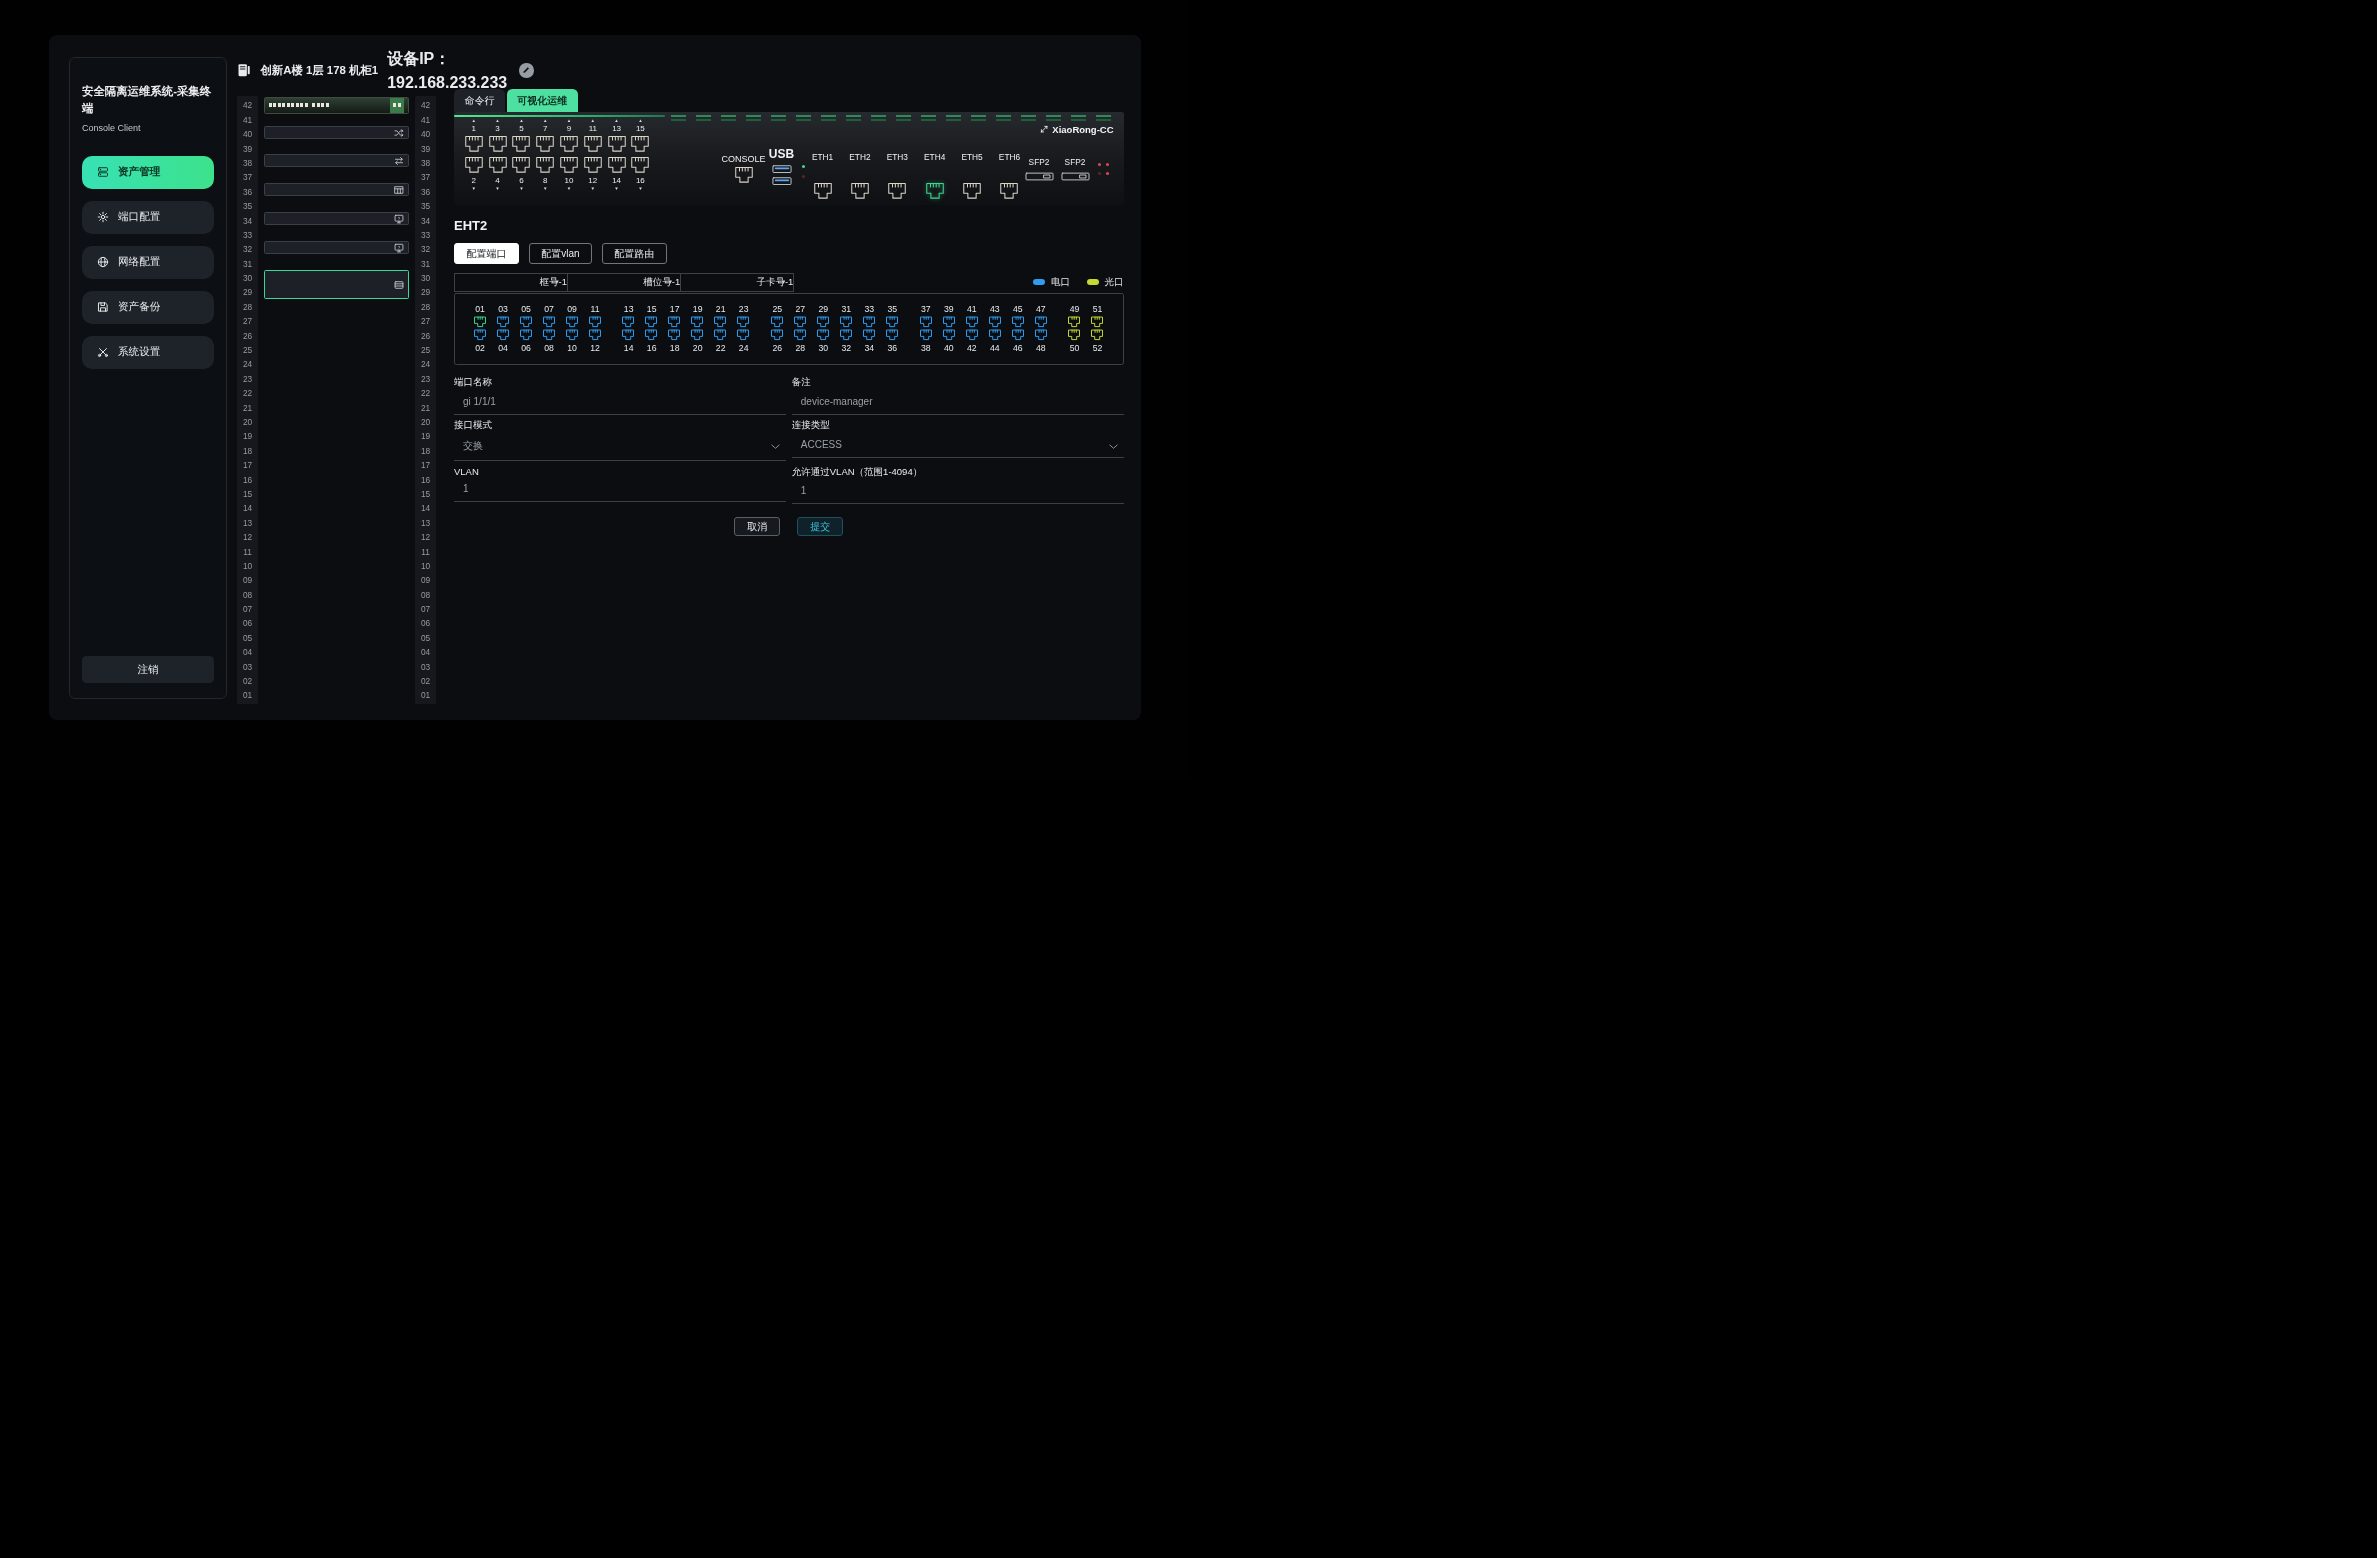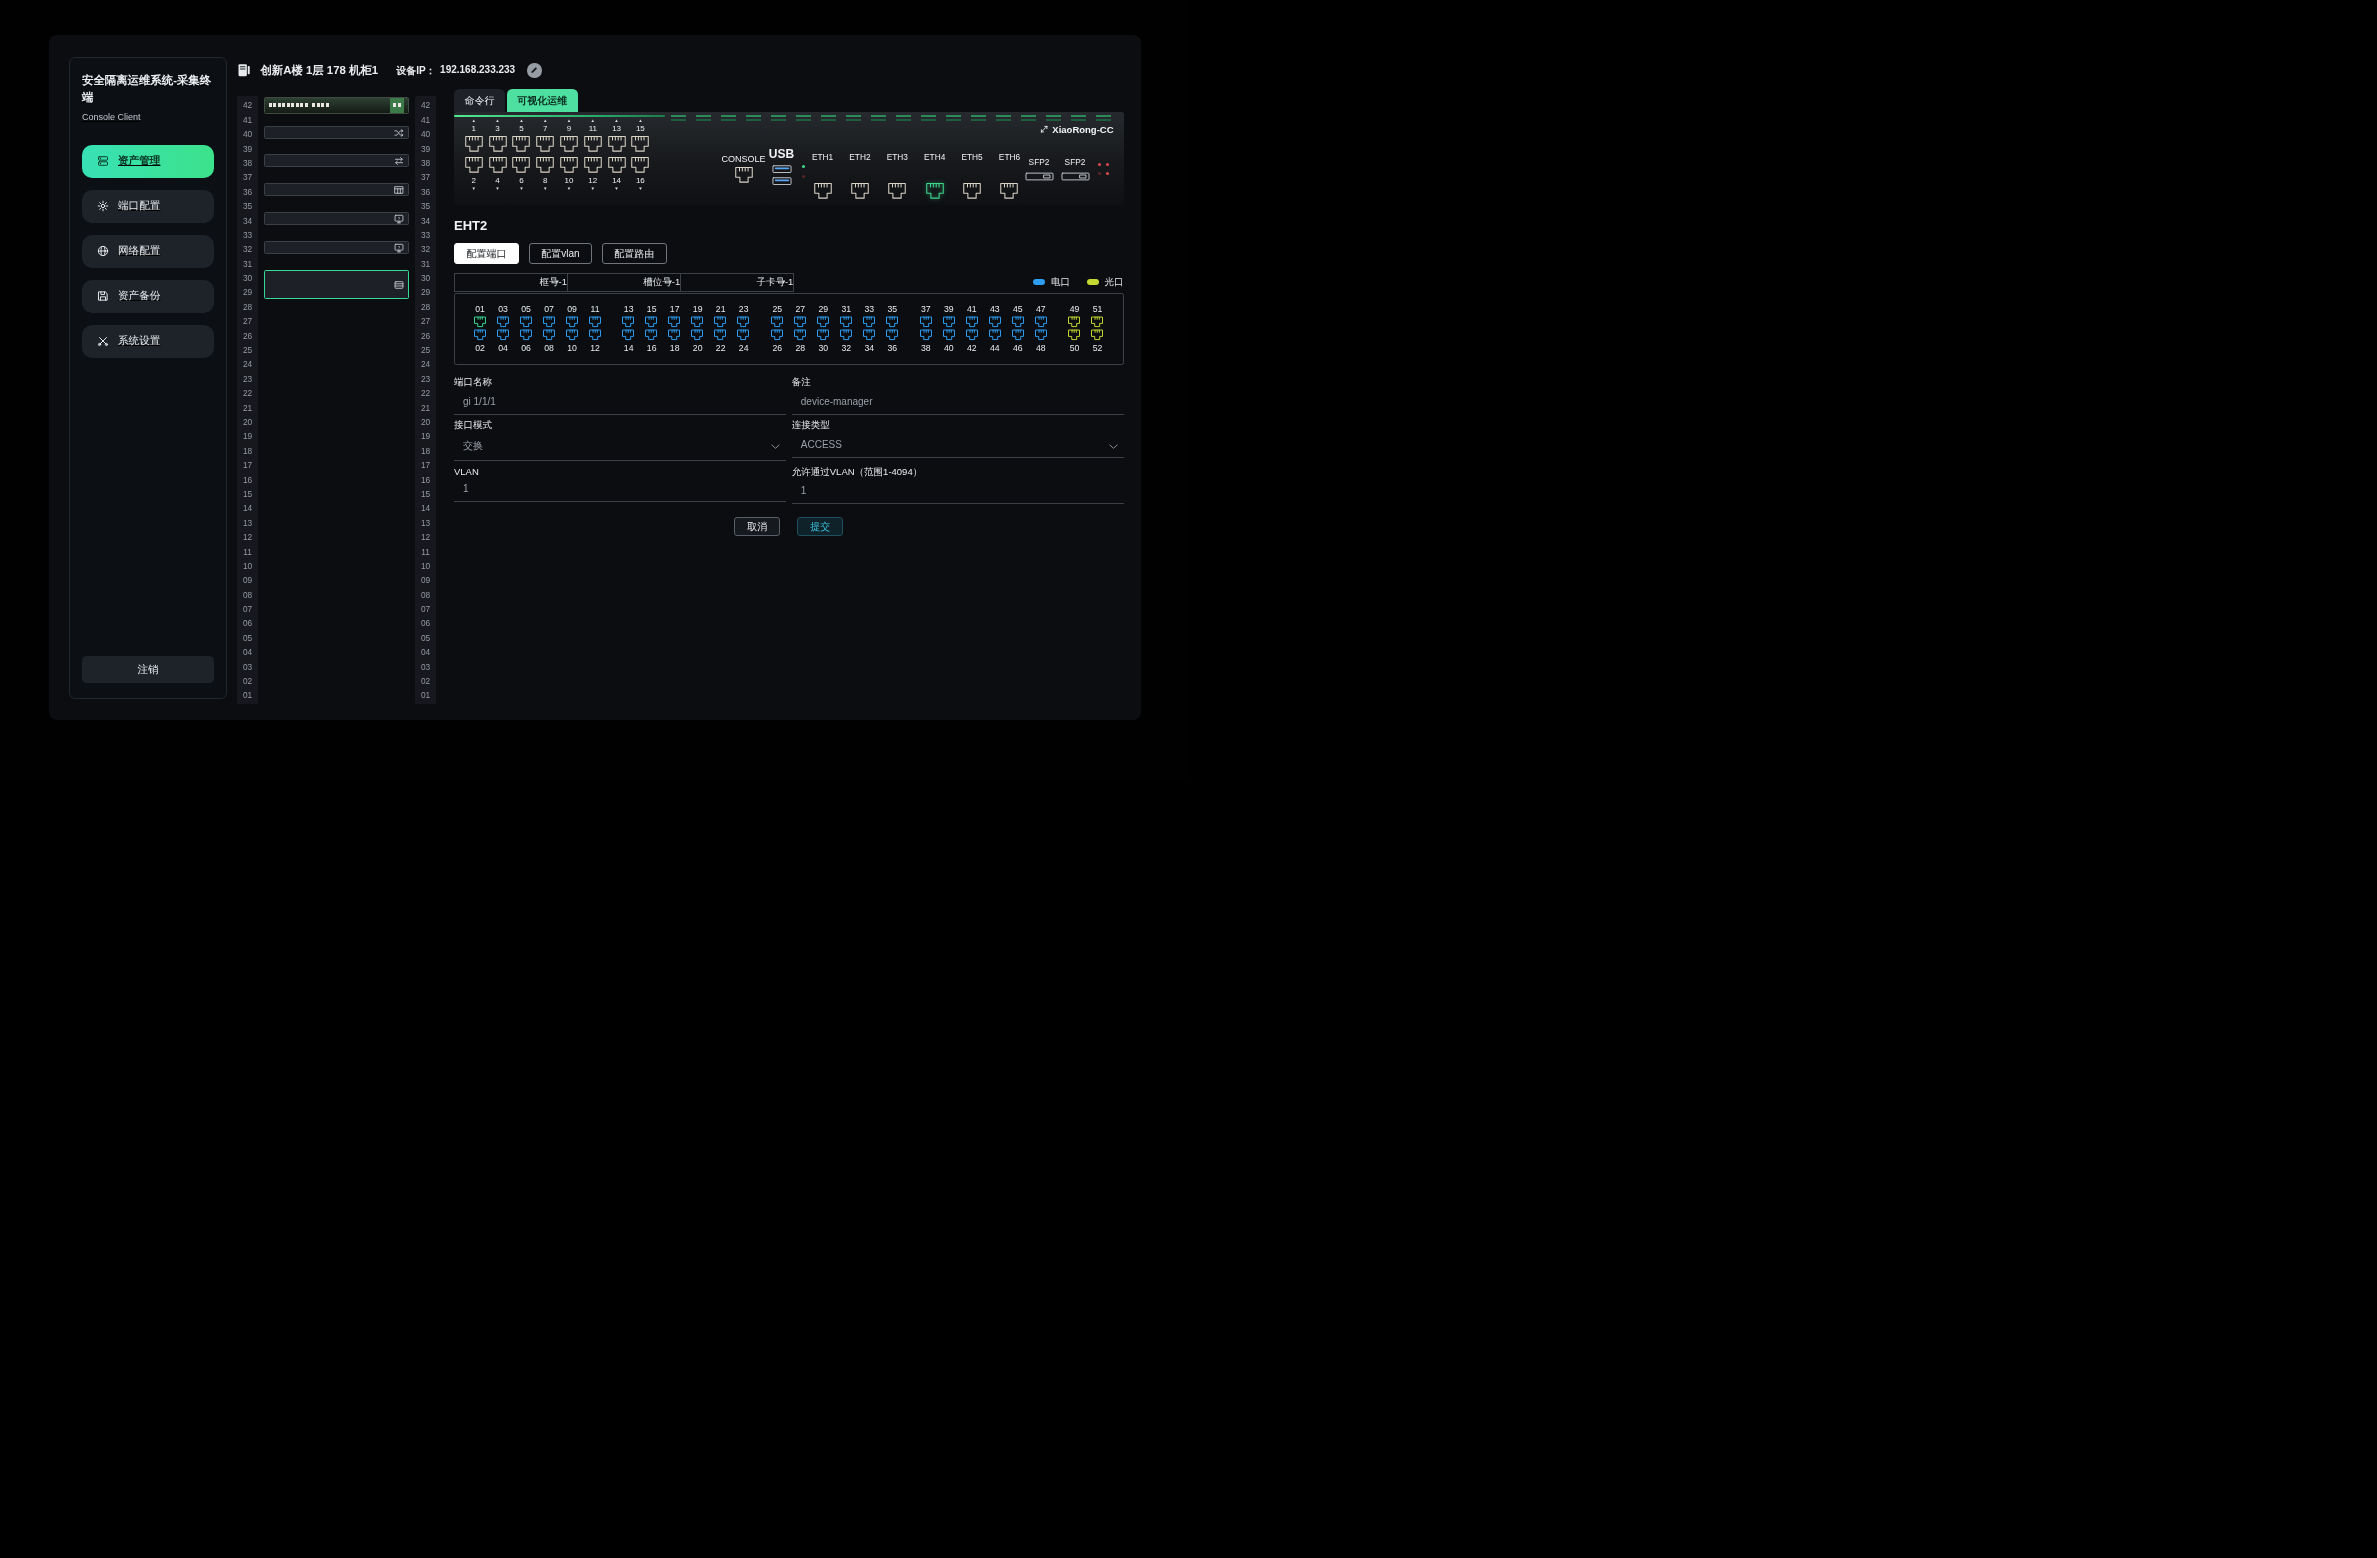--- a/index.html
+++ b/index.html
@@ -6,36 +6,36 @@
     --accent-from:#38e1b5; --accent-to:#3ce28b; --tab-active:#4ee0a0;
     --c-electrical:#2e9df2; --c-optical:#c6d832; --c-selected:#38d68e; --submit-text:#3bc5e0;
   }
   *{margin:0;padding:0;box-sizing:border-box;}
   html,body{background:#000;}
   body{width:1189px;height:779px;font-family:"Liberation Sans","DejaVu Sans",sans-serif;overflow:hidden;}
   .stage{position:relative;width:1189px;height:779px;background:#010101;overflow:hidden;}
   .panel{position:absolute;left:49px;top:35px;width:1092px;height:685px;background:#0b0d10;border-radius:7.6px;overflow:hidden;}
 
   
-  .sidebar{position:absolute;left:20px;top:22px;width:158px;height:642px;border:0.8px solid #23272e;border-radius:6px;background:#0c0f13;padding:14px 12px;text-decoration:underline;}
+  .sidebar{position:absolute;left:20px;top:22px;width:158px;height:642px;border:0.8px solid #23272e;border-radius:6px;background:#0c0f13;padding:25px 12px;}
   .sidebar-title{font-size:11.4px;font-weight:bold;color:#eceef1;line-height:1.5;}
   .sidebar-subtitle{margin-top:5.3px;font-size:9px;color:#c3c8ce;}
   .menu{margin-top:23px;display:flex;flex-direction:column;gap:12px;}
   .menu-item{height:33px;border-radius:10px;background:#1e2329;color:#e8eaed;display:flex;align-items:center;gap:9px;padding-left:15px;font-size:10.6px;cursor:pointer;}
   .menu-item .mi-icon{width:12px;height:12px;display:inline-flex;}
   .menu-item .mi-icon svg{width:12px;height:12px;}
   .menu-item.active{background:linear-gradient(90deg,var(--accent-from),var(--accent-to));color:#0a3524;font-weight:bold;}
   .logout{position:absolute;left:12px;right:12px;bottom:15px;height:27px;border-radius:4.5px;background:#1e2329;color:#e8eaed;font-size:10.6px;text-align:center;line-height:27px;cursor:pointer;}
 
   
   .right{position:absolute;left:188px;top:22px;right:20px;bottom:22px;}
   .topbar{height:27px;display:flex;align-items:center;gap:9px;}
   .dev-ico svg{width:14.4px;height:14.4px;display:block;}
   .loc{font-size:11.4px;font-weight:bold;color:#e9ebee;}
-  .ip{margin-left:9px;display:flex;gap:4.5px;font-size:10px;font-weight:bold;color:#e9ebee;}
+  .ip{margin-left:0;display:flex;gap:4.5px;font-size:16px;font-weight:bold;color:#e9ebee;flex-direction:column;}
   .edit-btn{margin-left:3px;width:14.4px;height:14.4px;border-radius:50%;background:#969ca3;display:flex;align-items:center;justify-content:center;cursor:pointer;}
   .edit-btn svg{width:8.3px;height:8.3px;}
   .content-row{display:flex;align-items:flex-start;margin-top:4.5px;}
 
   
   .rack{margin-top:7.6px;display:flex;gap:1.5px;}
   .ruler{width:21px;height:608px;background:#16181d;border-radius:1.5px;padding-top:2.3px;}
   .ruler-cell{height:14.4px;line-height:14.4px;font-size:8.3px;color:#959aa2;text-align:center;}
   .slot-col{width:154px;position:relative;height:608px;}
   .slot{position:absolute;left:4.5px;right:4.5px;background:#1d2127;border:0.8px solid #3b4047;border-radius:1.5px;display:flex;align-items:center;justify-content:flex-end;padding-right:4.5px;color:#d7dade;cursor:pointer;}

